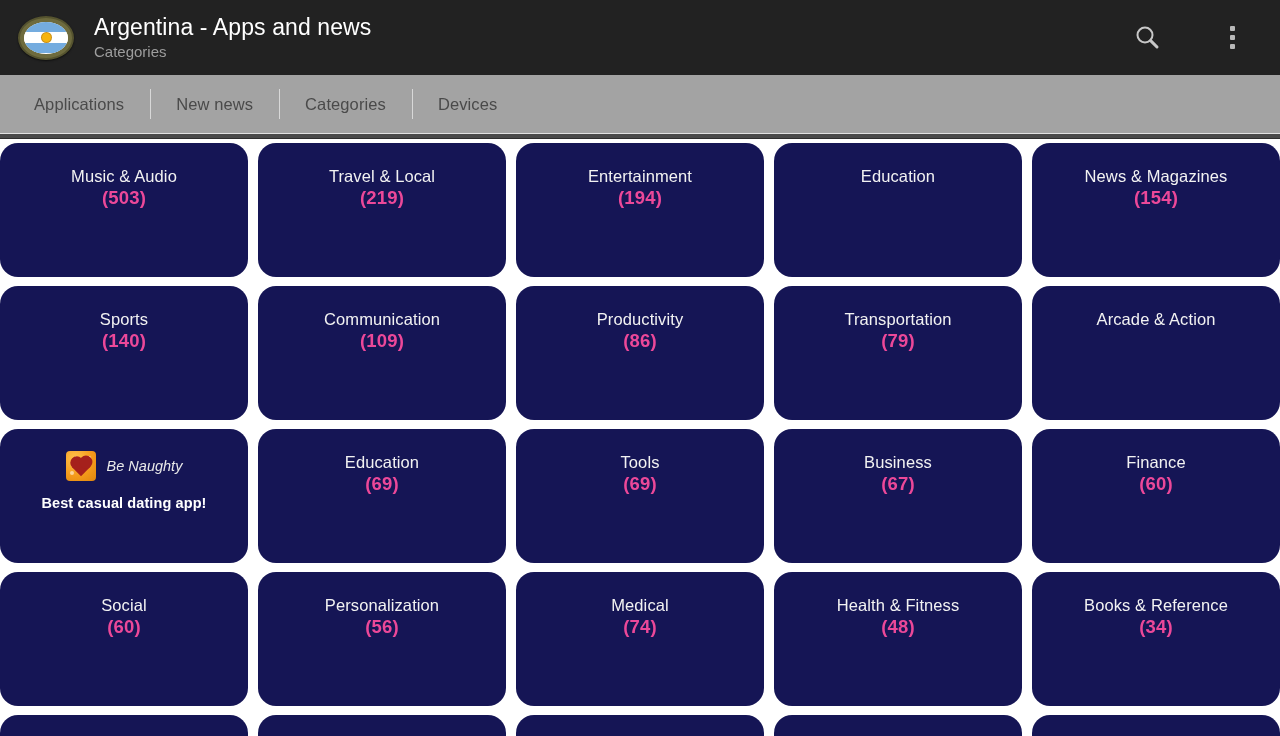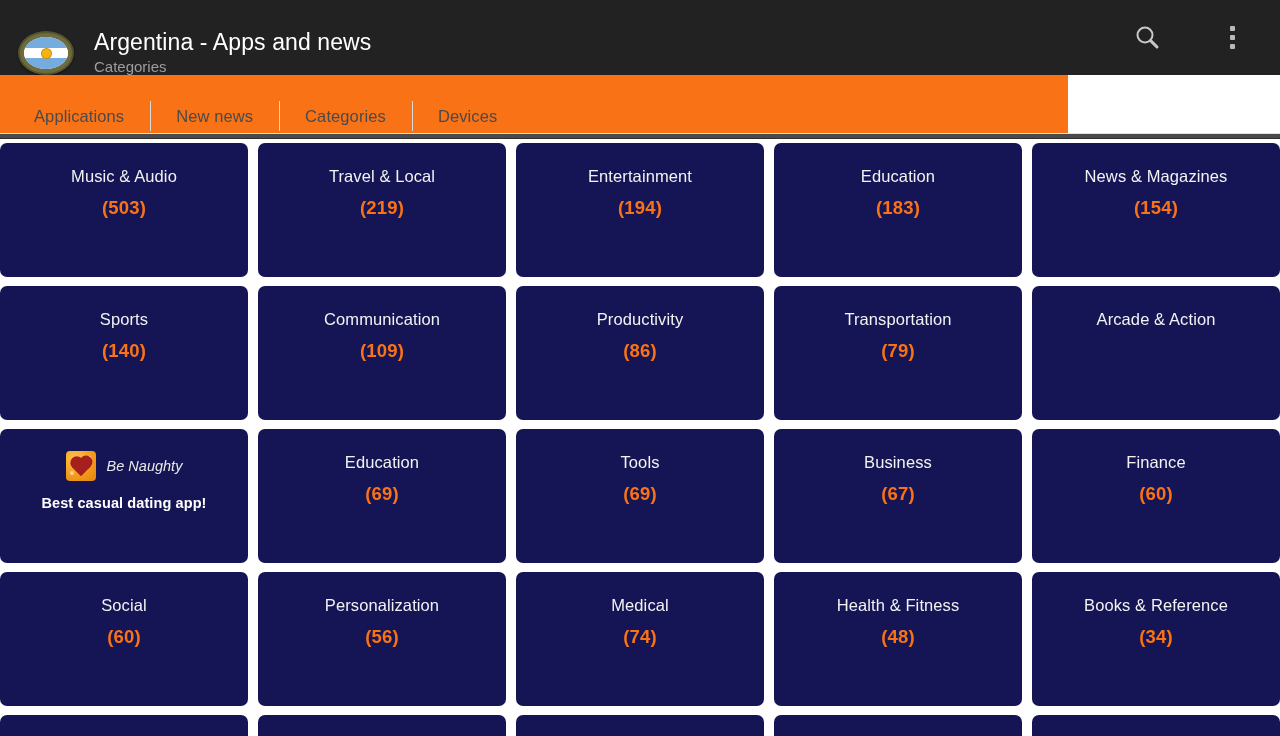--- a/index.html
+++ b/index.html
@@ -9,21 +9,21 @@
     background:#ffffff;
     font-family:"Liberation Sans", sans-serif;
     overflow:hidden;
   }
 
   
   .header {
     position:relative;
     width:1280px; height:75px;
     background:#222222;
-    display:flex; align-items:flex-end;
+    display:flex; align-items:center;
   }
   .app-icon {
     width:56px; height:44px;
     margin-left:18px;
     border-radius:50%;
     background:#6e6b3e;
     border:2px solid #55532f;
     position:relative;
     overflow:hidden;
     flex:none;
@@ -83,23 +83,23 @@
   }
   .hdr-btn.search { margin-right:25px; }
   .hdr-btn.more   { margin-right:18px; }
   .search-icon svg { display:block; }
   .dots { display:flex; flex-direction:column; gap:4px; align-items:center; }
   .dots i { display:block; width:5px; height:5px; background:#b9b9b9; border-radius:1px; }
 
   
   .tabbar {
     position:relative;
-    width:1068px; height:58px;
-    background:#f97316;
-    display:flex; align-items:flex-end;
+    width:1280px; height:58px;
+    background:#a3a3a3;
+    display:flex; align-items:center;
     padding-left:8px;
   }
   .tab {
     position:relative;
     height:34px;
     display:flex; align-items:center; justify-content:center;
     padding:0 26px;
     font-size:16.5px;
     color:#4a4a4a;
     font-weight:400;
@@ -137,37 +137,36 @@
     display:grid;
     grid-template-columns:repeat(5, 1fr);
     column-gap:10px;
     row-gap:9px;
     padding:4px 0 0 0;
   }
   .tile {
     position:relative;
     height:134px;
     background:#151555;
-    border-radius:7px;
+    border-radius:18px;
     padding-top:24px;
     text-align:center;
     cursor:pointer;
     overflow:hidden;
   }
   .tile-name {
     font-size:16.5px;
     color:#f2f2f2;
     font-weight:400;
     letter-spacing:.1px;
     line-height:1.2;
   }
   .tile-count {
-    margin-top:10px;
     font-size:18.5px;
-    color:#f97316;
+    color:#ec4899;
     font-weight:bold;
     letter-spacing:.2px;
   }
 
   
   .tile.ad { padding-top:22px; }
   .ad-head {
     display:flex; align-items:center; justify-content:center;
     gap:11px;
     font-style:italic;
@@ -283,21 +282,20 @@
       <div class="tile">
         <div class="tile-name">Travel &amp; Local</div>
         <div class="tile-count">(219)</div>
       </div>
       <div class="tile">
         <div class="tile-name">Entertainment</div>
         <div class="tile-count">(194)</div>
       </div>
       <div class="tile">
         <div class="tile-name">Education</div>
-        <div class="tile-count">(183)</div>
       </div>
       <div class="tile">
         <div class="tile-name">News &amp; Magazines</div>
         <div class="tile-count">(154)</div>
       </div>
       <div class="tile">
         <div class="tile-name">Sports</div>
         <div class="tile-count">(140)</div>
       </div>
       <div class="tile">

